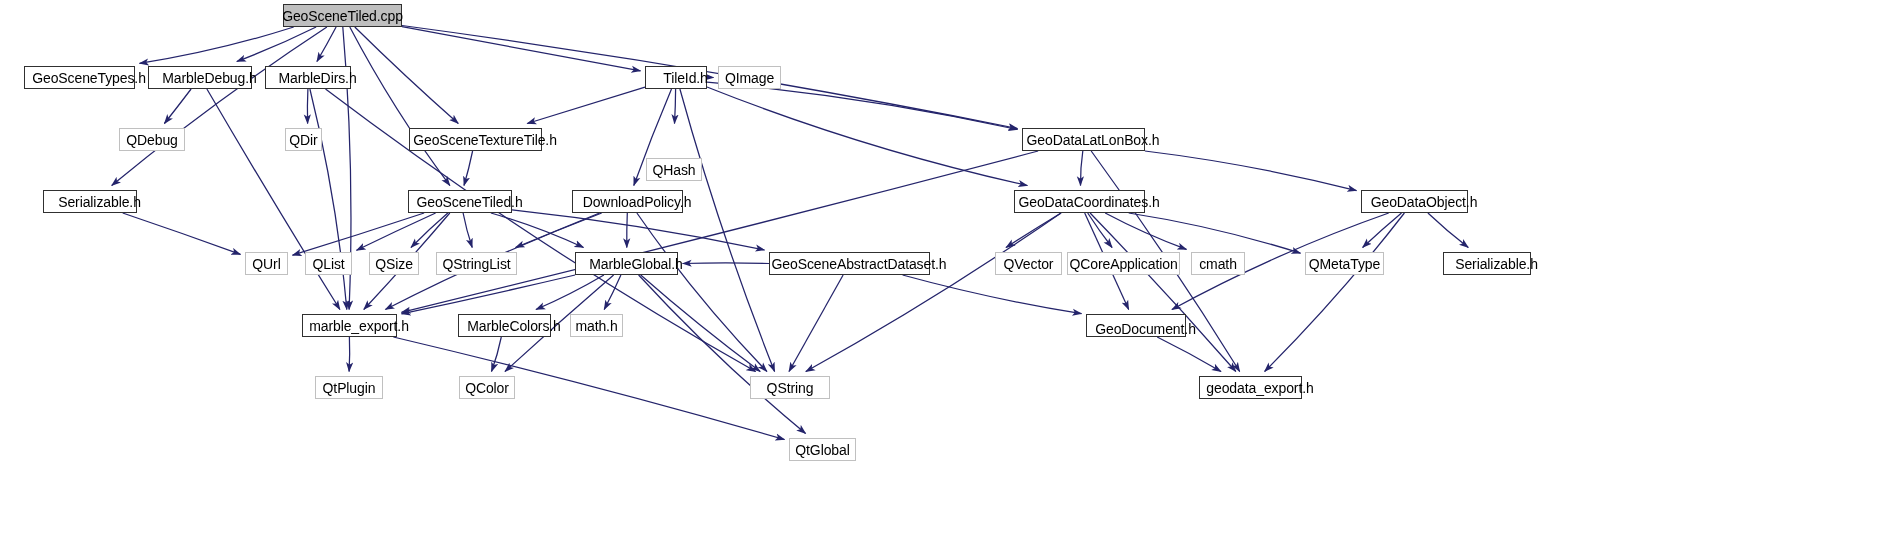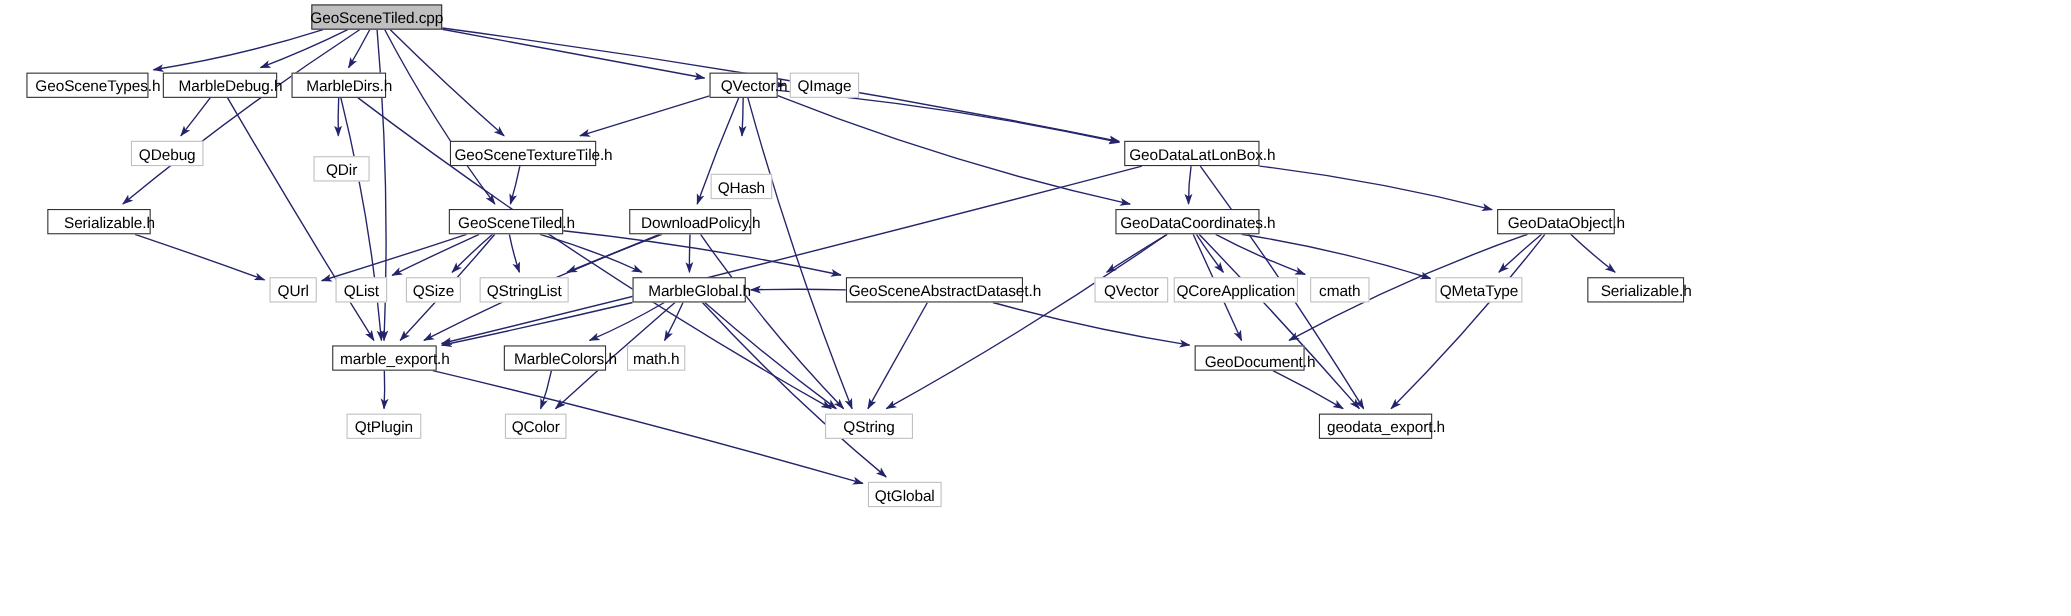--- a/index.html
+++ b/index.html
@@ -111,29 +111,29 @@
       <div class="node proj" style="left: 24px; top: 66px; width: 111px; height: 23px;">
         <span>GeoSceneTypes.h</span>
       </div>
       <div class="node proj" style="left: 148px; top: 66px; width: 104px; height: 23px;">
         <span>MarbleDebug.h</span>
       </div>
       <div class="node proj" style="left: 265px; top: 66px; width: 86px; height: 23px;">
         <span>MarbleDirs.h</span>
       </div>
       <div class="node proj" style="left: 645px; top: 66px; width: 62px; height: 23px;">
-        <span>QVector.h</span>
+        <span>TileId.h</span>
       </div>
       <div class="node ext" style="left: 718px; top: 66px; width: 63px; height: 23px;">
         <span>QImage</span>
       </div>
       <div class="node ext" style="left: 119px; top: 128px; width: 66px; height: 23px;">
         <span>QDebug</span>
       </div>
-      <div class="node ext" style="left: 285px; top: 142px; width: 51px; height: 23px;">
+      <div class="node ext" style="left: 285px; top: 128px; width: 37px; height: 23px;">
         <span>QDir</span>
       </div>
       <div class="node proj" style="left: 409px; top: 128px; width: 133px; height: 23px;">
         <span>GeoSceneTextureTile.h</span>
       </div>
       <div class="node ext" style="left: 646px; top: 128px; width: 56px; height: 23px; margin-top: 30px;">
         <span>QHash</span>
       </div>
       <div class="node proj" style="left: 1022px; top: 128px; width: 123px; height: 23px;">
         <span>GeoDataLatLonBox.h</span>

